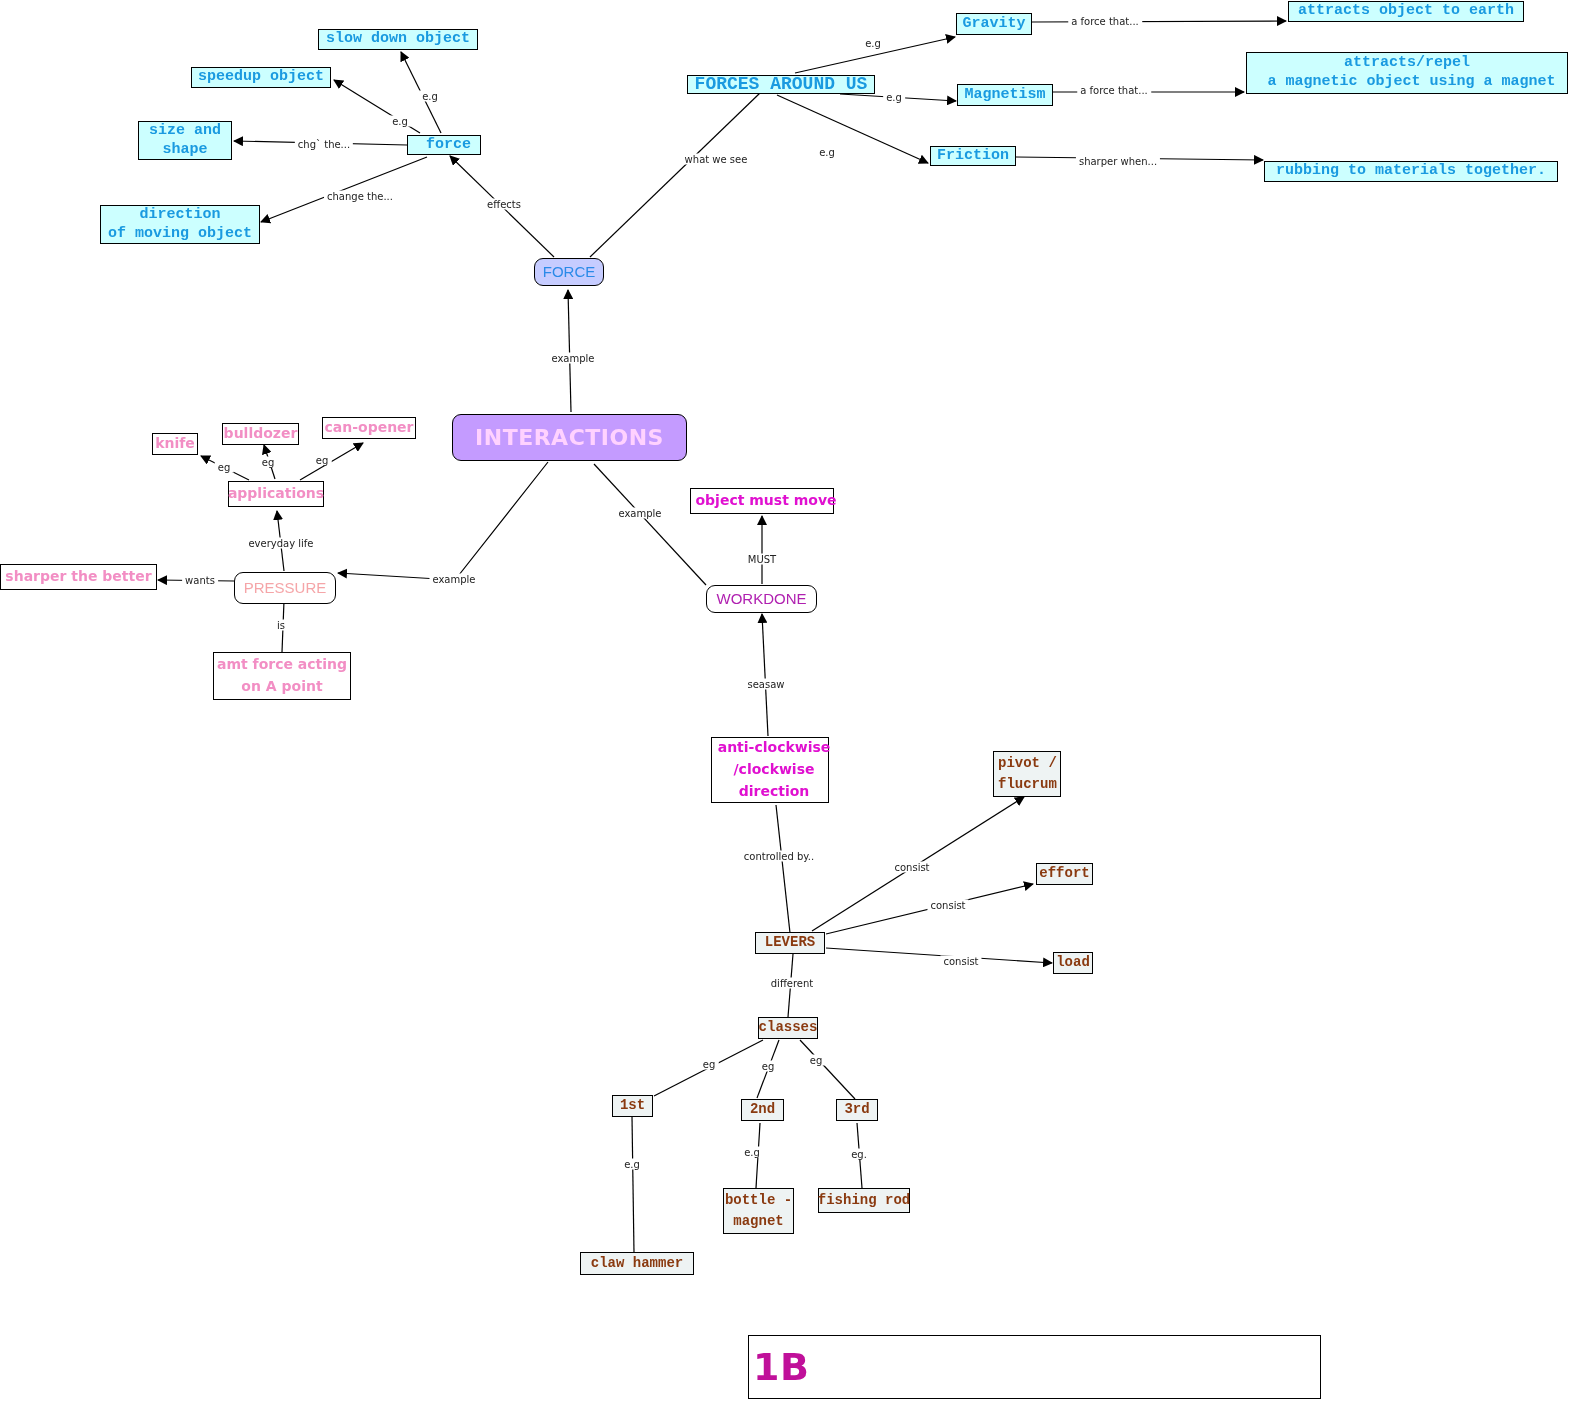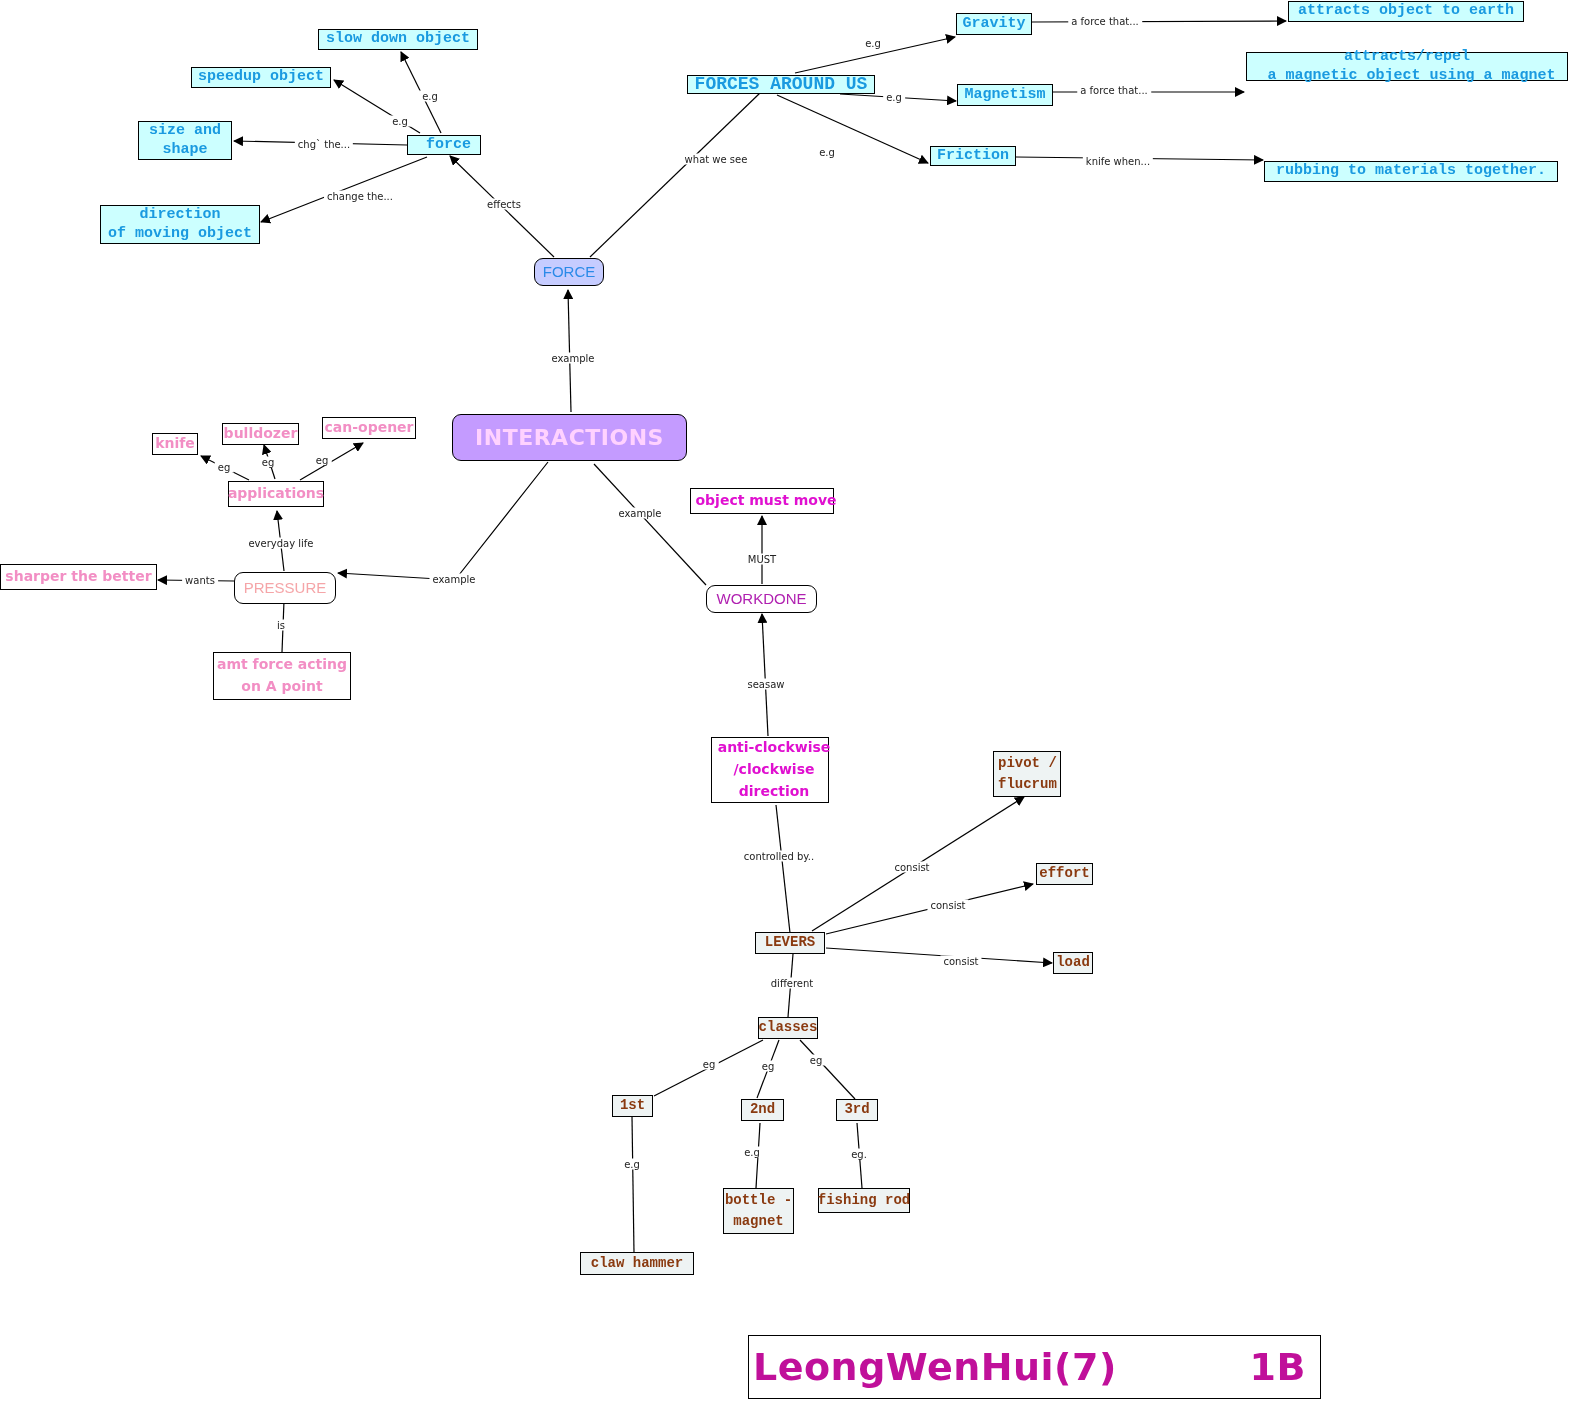--- a/index.html
+++ b/index.html
@@ -118,21 +118,21 @@
 <div class="elabel" style="left:716px;top:159px">what we see</div>
 <div class="elabel" style="left:430px;top:96px">e.g</div>
 <div class="elabel" style="left:400px;top:121px">e.g</div>
 <div class="elabel" style="left:324px;top:144px">chg` the...</div>
 <div class="elabel" style="left:360px;top:196px">change the...</div>
 <div class="elabel" style="left:873px;top:43px">e.g</div>
 <div class="elabel" style="left:894px;top:97px">e.g</div>
 <div class="elabel" style="left:827px;top:152px">e.g</div>
 <div class="elabel" style="left:1105px;top:21px">a force that...</div>
 <div class="elabel" style="left:1114px;top:90px">a force that...</div>
-<div class="elabel" style="left:1118px;top:161px">knife when...</div>
+<div class="elabel" style="left:1118px;top:161px">sharper when...</div>
 <div class="elabel" style="left:454px;top:579px">example</div>
 <div class="elabel" style="left:281px;top:543px">everyday life</div>
 <div class="elabel" style="left:224px;top:467px">eg</div>
 <div class="elabel" style="left:268px;top:462px">eg</div>
 <div class="elabel" style="left:322px;top:460px">eg</div>
 <div class="elabel" style="left:200px;top:580px">wants</div>
 <div class="elabel" style="left:281px;top:625px">is</div>
 <div class="elabel" style="left:640px;top:513px">example</div>
 <div class="elabel" style="left:762px;top:559px">MUST</div>
 <div class="elabel" style="left:766px;top:684px">seasaw</div>
@@ -155,21 +155,21 @@
 <div class="node cyan" style="left:191px;top:67px;width:140px;height:21px">speedup object</div>
 <div class="node cyan" style="left:138px;top:121px;width:94px;height:39px">size and
 shape</div>
 <div class="node cyan" style="left:100px;top:205px;width:160px;height:39px">direction
 of moving object</div>
 <div class="node cyan" style="left:687px;top:75px;width:188px;height:19px;font-size:18px">FORCES AROUND US</div>
 <div class="node cyan" style="left:956px;top:13px;width:76px;height:22px">Gravity</div>
 <div class="node cyan" style="left:957px;top:84px;width:96px;height:22px">Magnetism</div>
 <div class="node cyan" style="left:930px;top:146px;width:86px;height:20px">Friction</div>
 <div class="node cyan" style="left:1288px;top:1px;width:236px;height:21px">attracts object to earth</div>
-<div class="node cyan" style="left:1246px;top:52px;width:322px;height:29px">attracts/repel
+<div class="node cyan" style="left:1246px;top:52px;width:322px;height:42px">attracts/repel
  a magnetic object using a magnet</div>
 <div class="node cyan" style="left:1264px;top:161px;width:294px;height:21px">rubbing to materials together.</div>
 
 <div class="node pressure-node round" style="left:234px;top:572px;width:102px;height:32px">PRESSURE</div>
 <div class="node pink" style="left:228px;top:481px;width:96px;height:26px">applications</div>
 <div class="node pink" style="left:152px;top:433px;width:46px;height:22px">knife</div>
 <div class="node pink" style="left:222px;top:423px;width:77px;height:22px">bulldozer</div>
 <div class="node pink" style="left:322px;top:417px;width:94px;height:22px">can-opener</div>
 <div class="node pink" style="left:0px;top:564px;width:157px;height:26px">sharper the better</div>
 <div class="node pink" style="left:213px;top:652px;width:138px;height:48px;line-height:1.55">amt force acting
@@ -188,15 +188,14 @@
 <div class="node brown" style="left:758px;top:1017px;width:60px;height:22px">classes</div>
 <div class="node brown" style="left:612px;top:1095px;width:41px;height:22px">1st</div>
 <div class="node brown" style="left:741px;top:1099px;width:43px;height:22px">2nd</div>
 <div class="node brown" style="left:836px;top:1099px;width:42px;height:22px">3rd</div>
 <div class="node brown" style="left:580px;top:1252px;width:114px;height:23px">claw hammer</div>
 <div class="node brown" style="left:723px;top:1188px;width:71px;height:46px;line-height:1.5">bottle -
 magnet</div>
 <div class="node brown" style="left:818px;top:1188px;width:92px;height:25px">fishing rod</div>
 
 <div class="sig">
-  <span>LeongWenHui(7)</span>
   <span>1B</span>
 </div>
 
 </body></html>

